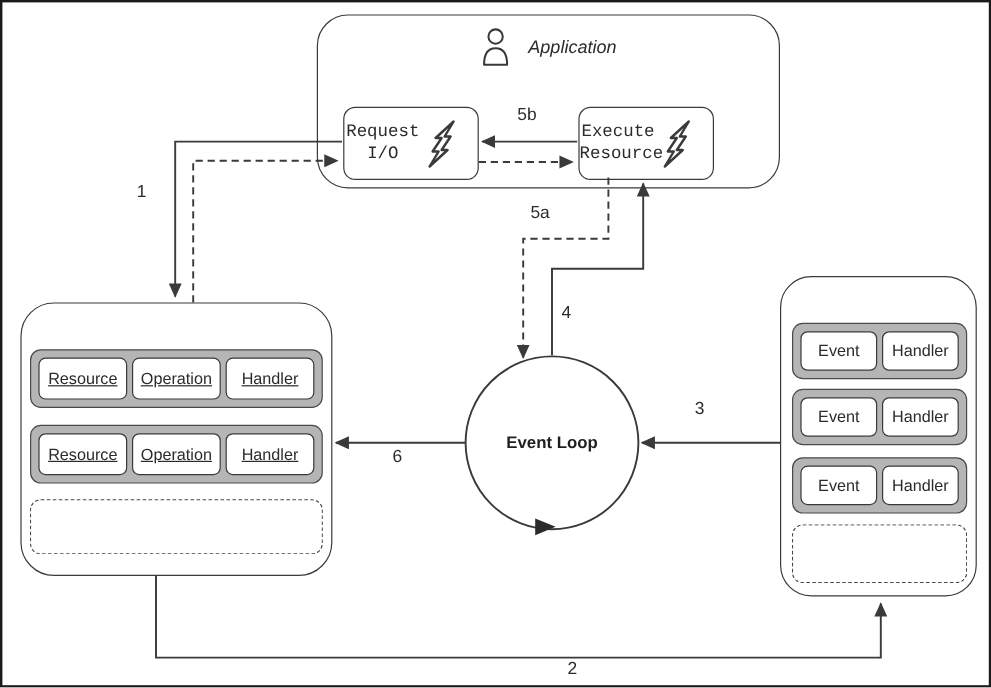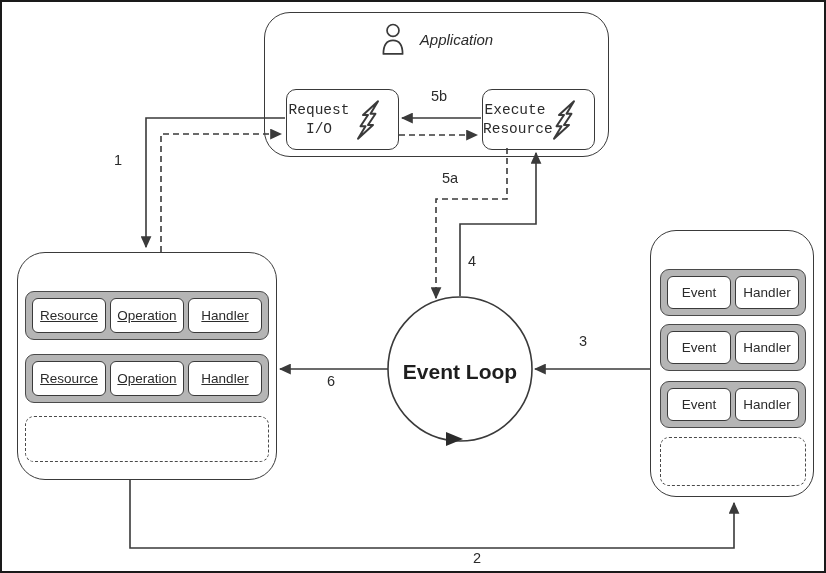--- a/index.html
+++ b/index.html
@@ -4,21 +4,21 @@
 <style>
   html,body { margin:0; padding:0; background:#fff; }
   .canvas {
     position:relative; width:826px; height:573px; box-sizing:border-box;
     background:#fff; border:2px solid #1a1a1a; overflow:hidden;
     font-family:"Liberation Sans", sans-serif; color:#2b2b2b;
   }
   .outer-box {
     position:absolute; background:#fff; border:1.6px solid #3a3a3a; box-sizing:border-box;
   }
-  .app-box   { left:262px; top:10px;  width:345px; height:145px; border-radius:26px;padding-left:48px; }
+  .app-box   { left:262px; top:10px;  width:386px; height:145px; border-radius:26px;padding-left:48px; }
   .demux-box { left:15px;  top:250px; width:260px; height:228px; border-radius:28px; }
   .queue-box { left:648px; top:228px; width:164px; height:267px; border-radius:26px; }
 
   .app-header { position:absolute; top:10px; left:0; right:0; display:flex; justify-content:center; align-items:center; gap:14px; }
   .panel-title { position:absolute; top:10px; left:0; right:0; text-align:center; font-style:italic; font-size:14.5px; color:#2b2b2b; }
   .app-title { font-style:italic; font-size:15px; }
 
   .inner-box {
     position:absolute; border:1.6px solid #3a3a3a; border-radius:10px; background:#fff;
     box-sizing:border-box; display:flex; align-items:center; gap:5px;font-family:Liberation Mono, monospace;
@@ -42,21 +42,21 @@
   .queue-row.r0 { top:38px; } .queue-row.r1 { top:93px; } .queue-row.r2 { top:150px; }
 
   .dashed-slot {
     position:absolute; border:1.6px dashed #4a4a4a; border-radius:9px; background:#fff; box-sizing:border-box;
   }
   .demux-slot { left:7px; top:163px; width:244px; height:46px; }
   .queue-slot { left:9px; top:206px; width:146px; height:49px; }
 
   .loop-label {
     position:absolute; left:398px; top:358px; width:120px; text-align:center;
-    font-weight:bold; font-size:21px; color:#1e1e1e;
+    font-weight:bold; font-size:14px; color:#1e1e1e;
   }
   .step {
     position:absolute; font-size:14.5px; color:#2b2b2b; width:24px; text-align:left;
   }
   svg.overlay { position:absolute; left:0; top:0; pointer-events:none; }
   .conn { stroke:#3a3a3a; stroke-width:1.6; fill:none; }
   .dash { stroke-dasharray:6 4; }
   .icon-stroke { stroke:#3a3a3a; fill:none; stroke-width:1.6; stroke-linejoin:round; stroke-linecap:round; }
 </style>
 </head>

